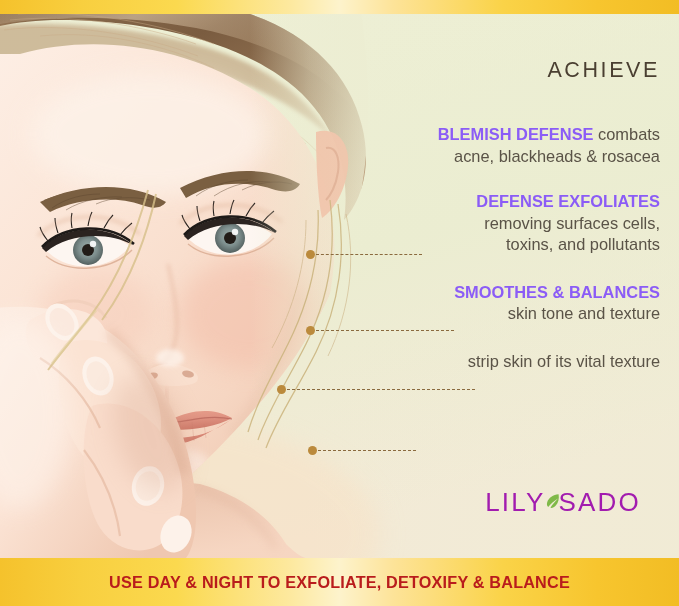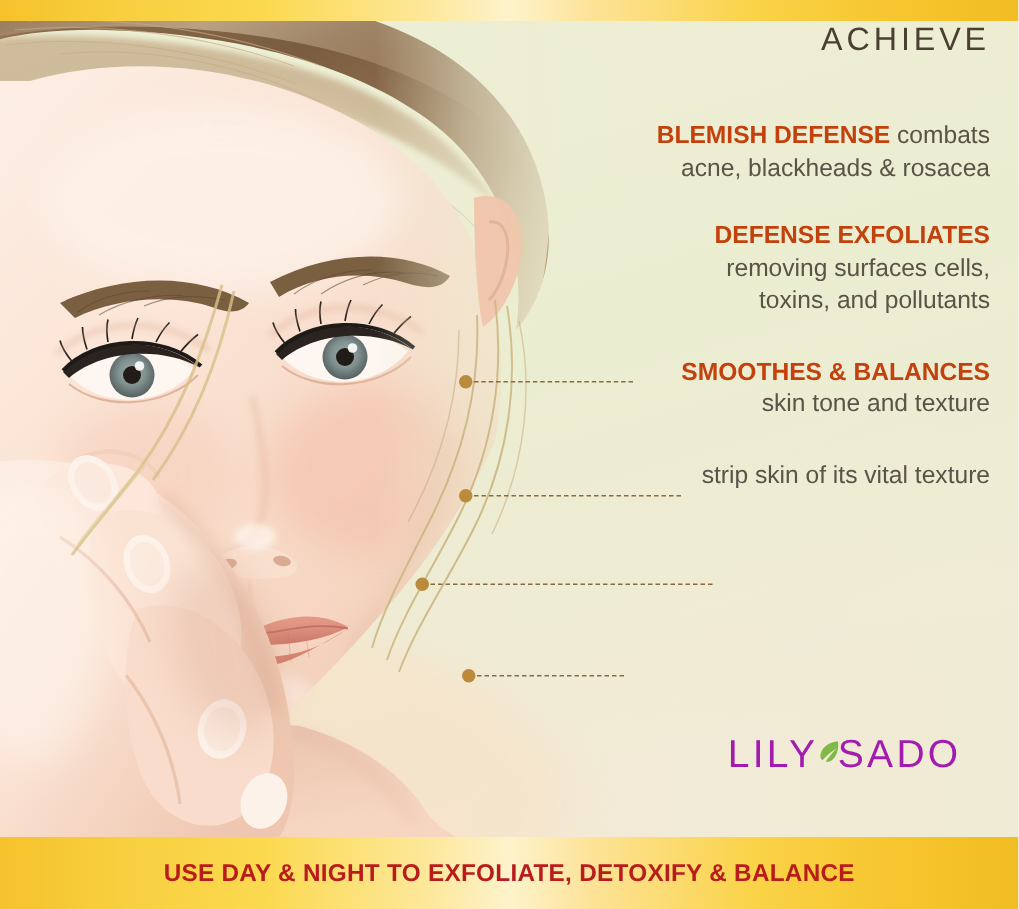--- a/index.html
+++ b/index.html
@@ -39,42 +39,42 @@
   }
 
   
   #copy {
     position:absolute; right:19px; top:14px;
     width:420px; text-align:right;
   }
 
   #achieve {
     font-size:21.5px; letter-spacing:2.6px;
-    color:#4a3f31; 
+    color:#4a3f31; padding-top:44px;
   }
   .big {
     color:#b8733c;
     font-size:54px; line-height:48px;
     letter-spacing:1.2px;
   }
   #visible { margin-top:6px; }
   #results { margin-top:2px; }
 
   
   .benefit { margin-top:0; }
   #b0 { margin-top:41px; }
   #b1 { margin-top:24px; }
   #b2 { margin-top:26px; }
   #b3 { margin-top:26px; }
 
   .benefit p {
     font-size:16.4px; line-height:21.5px;
     color:#5a5347; white-space:nowrap;
   }
-  .benefit b { color:#c2410c; font-weight:bold; }
+  .benefit b { color:#8b5cf6; font-weight:bold; }
 
   
   .leader { position:absolute; height:1px; }
   .leader .dash {
     position:absolute; left:10px; top:0; right:0; height:0;
     border-top:1.6px dashed #8a6a3e;
   }
   .leader .dot {
     position:absolute; left:0; top:-4px;
     width:9px; height:9px; border-radius:50%;

